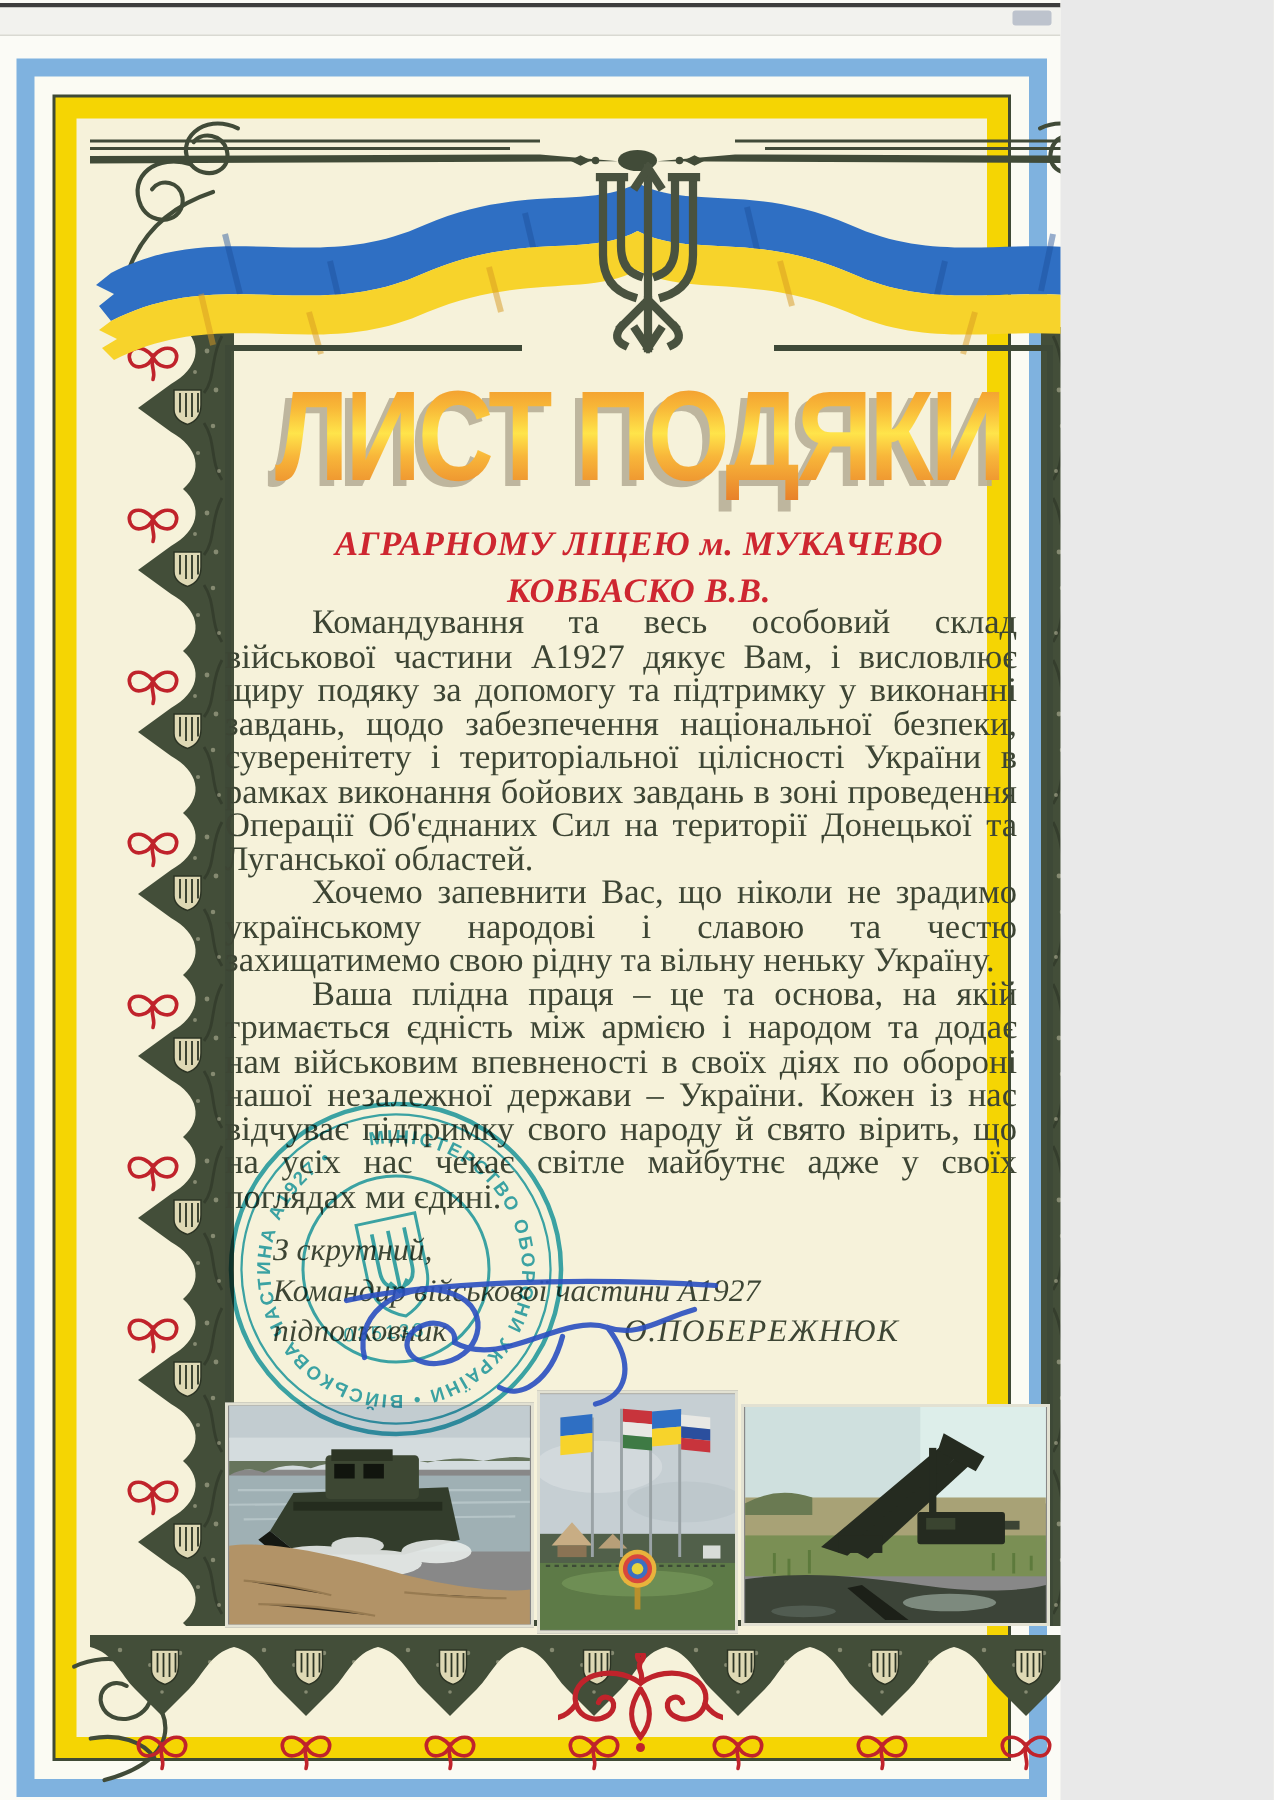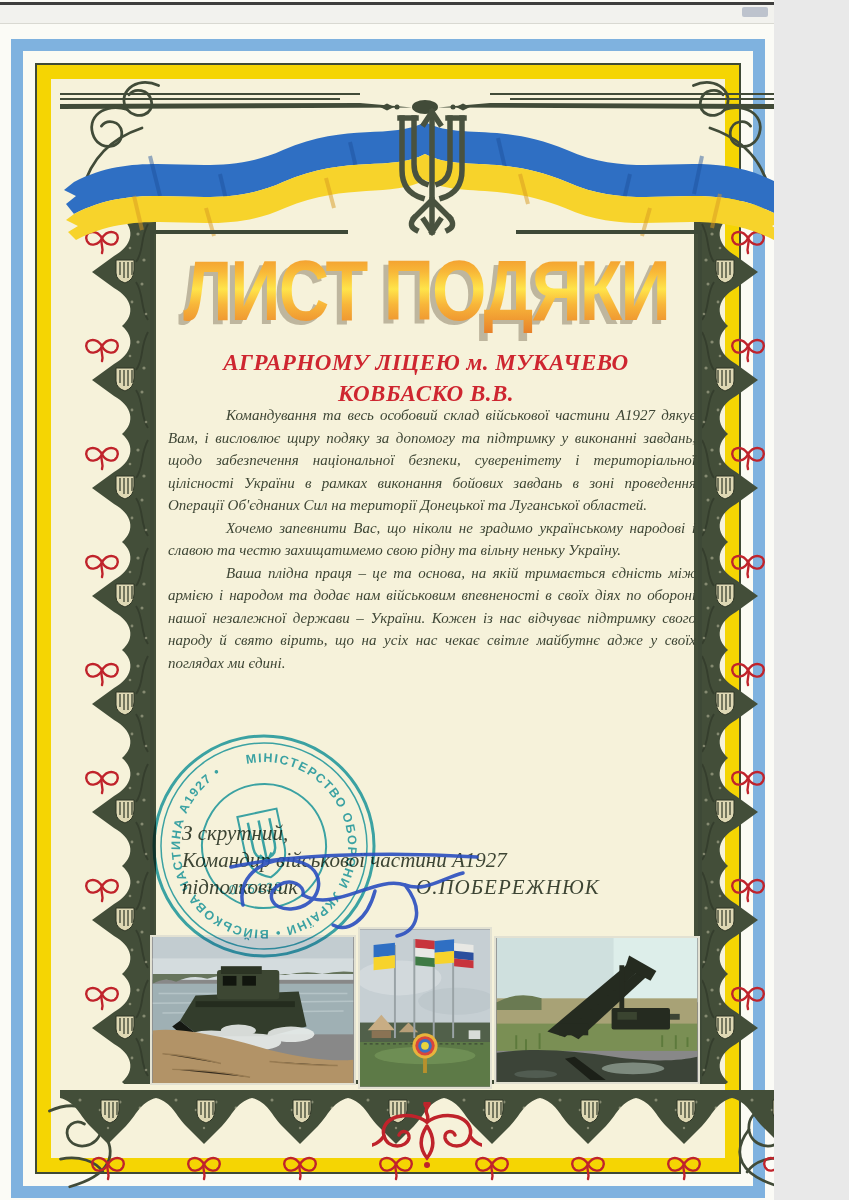--- a/index.html
+++ b/index.html
@@ -1,16 +1,16 @@
 <!DOCTYPE html>
 <html><head>
 <meta charset="utf-8">
 <style>
   html,body{margin:0;padding:0;background:#e9e9e9;}
-  .page{position:relative;width:774px;height:1200px;background:#fbfbf6;overflow:hidden;
+  .page{position:relative;width:707px;height:1200px;background:#fbfbf6;overflow:hidden;
         font-family:"Liberation Serif",serif;}
   .abs{position:absolute;}
   
   .scan-line{left:0;right:0;top:2px;height:3px;background:#1c1c1c;opacity:.85;}
   .scan-band{left:0;right:0;top:5px;height:18px;background:#f2f2ee;border-bottom:1px solid #d9d9d2;}
   .scan-mark{top:7px;right:6px;width:26px;height:10px;background:#9aa4b8;opacity:.6;border-radius:2px;}
   
   .f-blue{left:11px;right:9px;top:39px;bottom:2px;background:#7fb2df;}
   .f-white{position:absolute;inset:12px;background:#fbfbf3;}
   .f-dark{position:absolute;inset:12px;background:#3f4a36;}
@@ -18,22 +18,22 @@
   .f-cream{position:absolute;inset:14px;background:#f6f2da;}
   
   .title{left:150px;width:552px;top:248px;text-align:center;font-family:"Liberation Sans",sans-serif;
          font-weight:700;font-size:70px;letter-spacing:-2px;line-height:1;
          transform:scale(1,1.22);transform-origin:top center;white-space:nowrap;}
   .title-shadow{color:#b5ac94;left:145px;top:252px;opacity:.85;}
   .title-main{background:linear-gradient(180deg,#ef8c2a 0%,#f8b838 28%,#ffe44a 48%,#f8b63a 66%,#e8812a 100%);
          -webkit-background-clip:text;background-clip:text;color:transparent;}
   .recipient{left:150px;width:552px;text-align:center;color:#ce2630;font-style:italic;
          font-size:23px;letter-spacing:.5px;font-weight:bold;}
-  .body-text{left:168px;width:528px;top:404px;color:#3d4534;font-style:italic;
-         font-size:15px;line-height:22.5px;text-align:justify;}
+  .body-text{left:150px;width:528px;top:404px;color:#3d4534;
+         font-size:23px;line-height:22.5px;text-align:justify;}
   .body-text p{margin:0;text-indent:58px;}
   .closing{left:182px;top:820px;color:#3d4534;font-style:italic;font-size:21px;line-height:27px;}
   .closing .row3{display:flex;width:500px;}
   .signer-name{margin-left:118px;letter-spacing:1px;}
   .inner-frame{left:150px;top:230px;width:552px;height:854px;border:4px solid #3e4937;box-sizing:border-box;}
   .frame-gap{left:348px;top:228px;width:168px;height:10px;background:#f6f2da;}
   .photo{box-sizing:border-box;border:2px solid #e2e1d2;background:#888;}
   .stamp{mix-blend-mode:multiply;opacity:.85;transform:rotate(-12deg);}
   svg{display:block;}
 </style>

